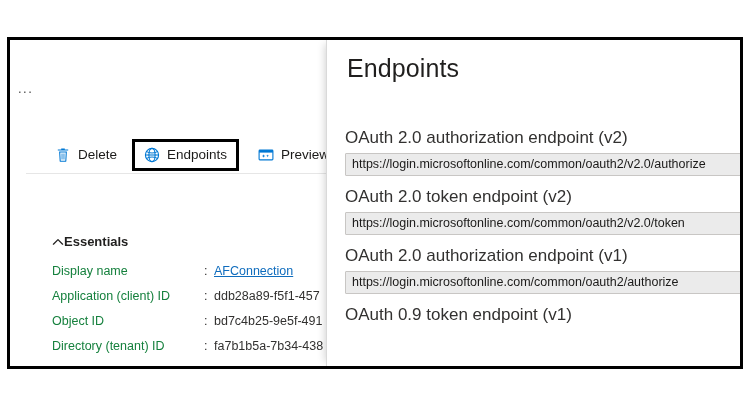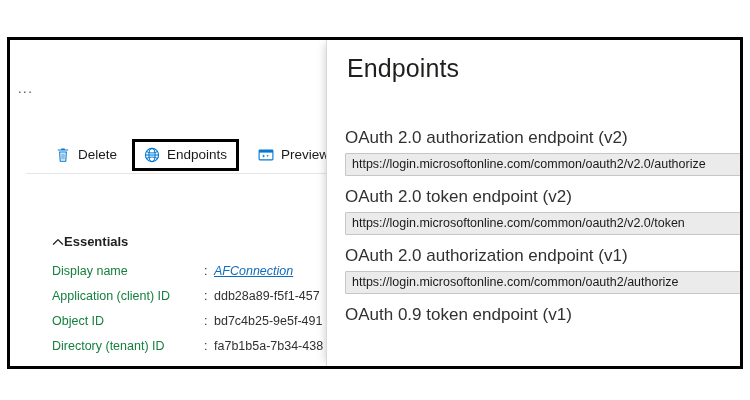--- a/index.html
+++ b/index.html
@@ -121,21 +121,20 @@
     flex: 0 0 152px;
     color: #15803d;
   }
   .ess-colon { width: 10px; flex: 0 0 10px; color:#323130; }
   .ess-value { color: #323130; white-space: nowrap; }
   .ess-link {
     color: #0f6cbd;
     text-decoration: underline;
     cursor: pointer;
     white-space: nowrap;
-    font-style: italic;
   }
 
   
   #endpoints-panel {
     position: absolute;
     left: 316px;
     top: 0;
     width: 414px;
     height: 326px;
     background: #ffffff;

